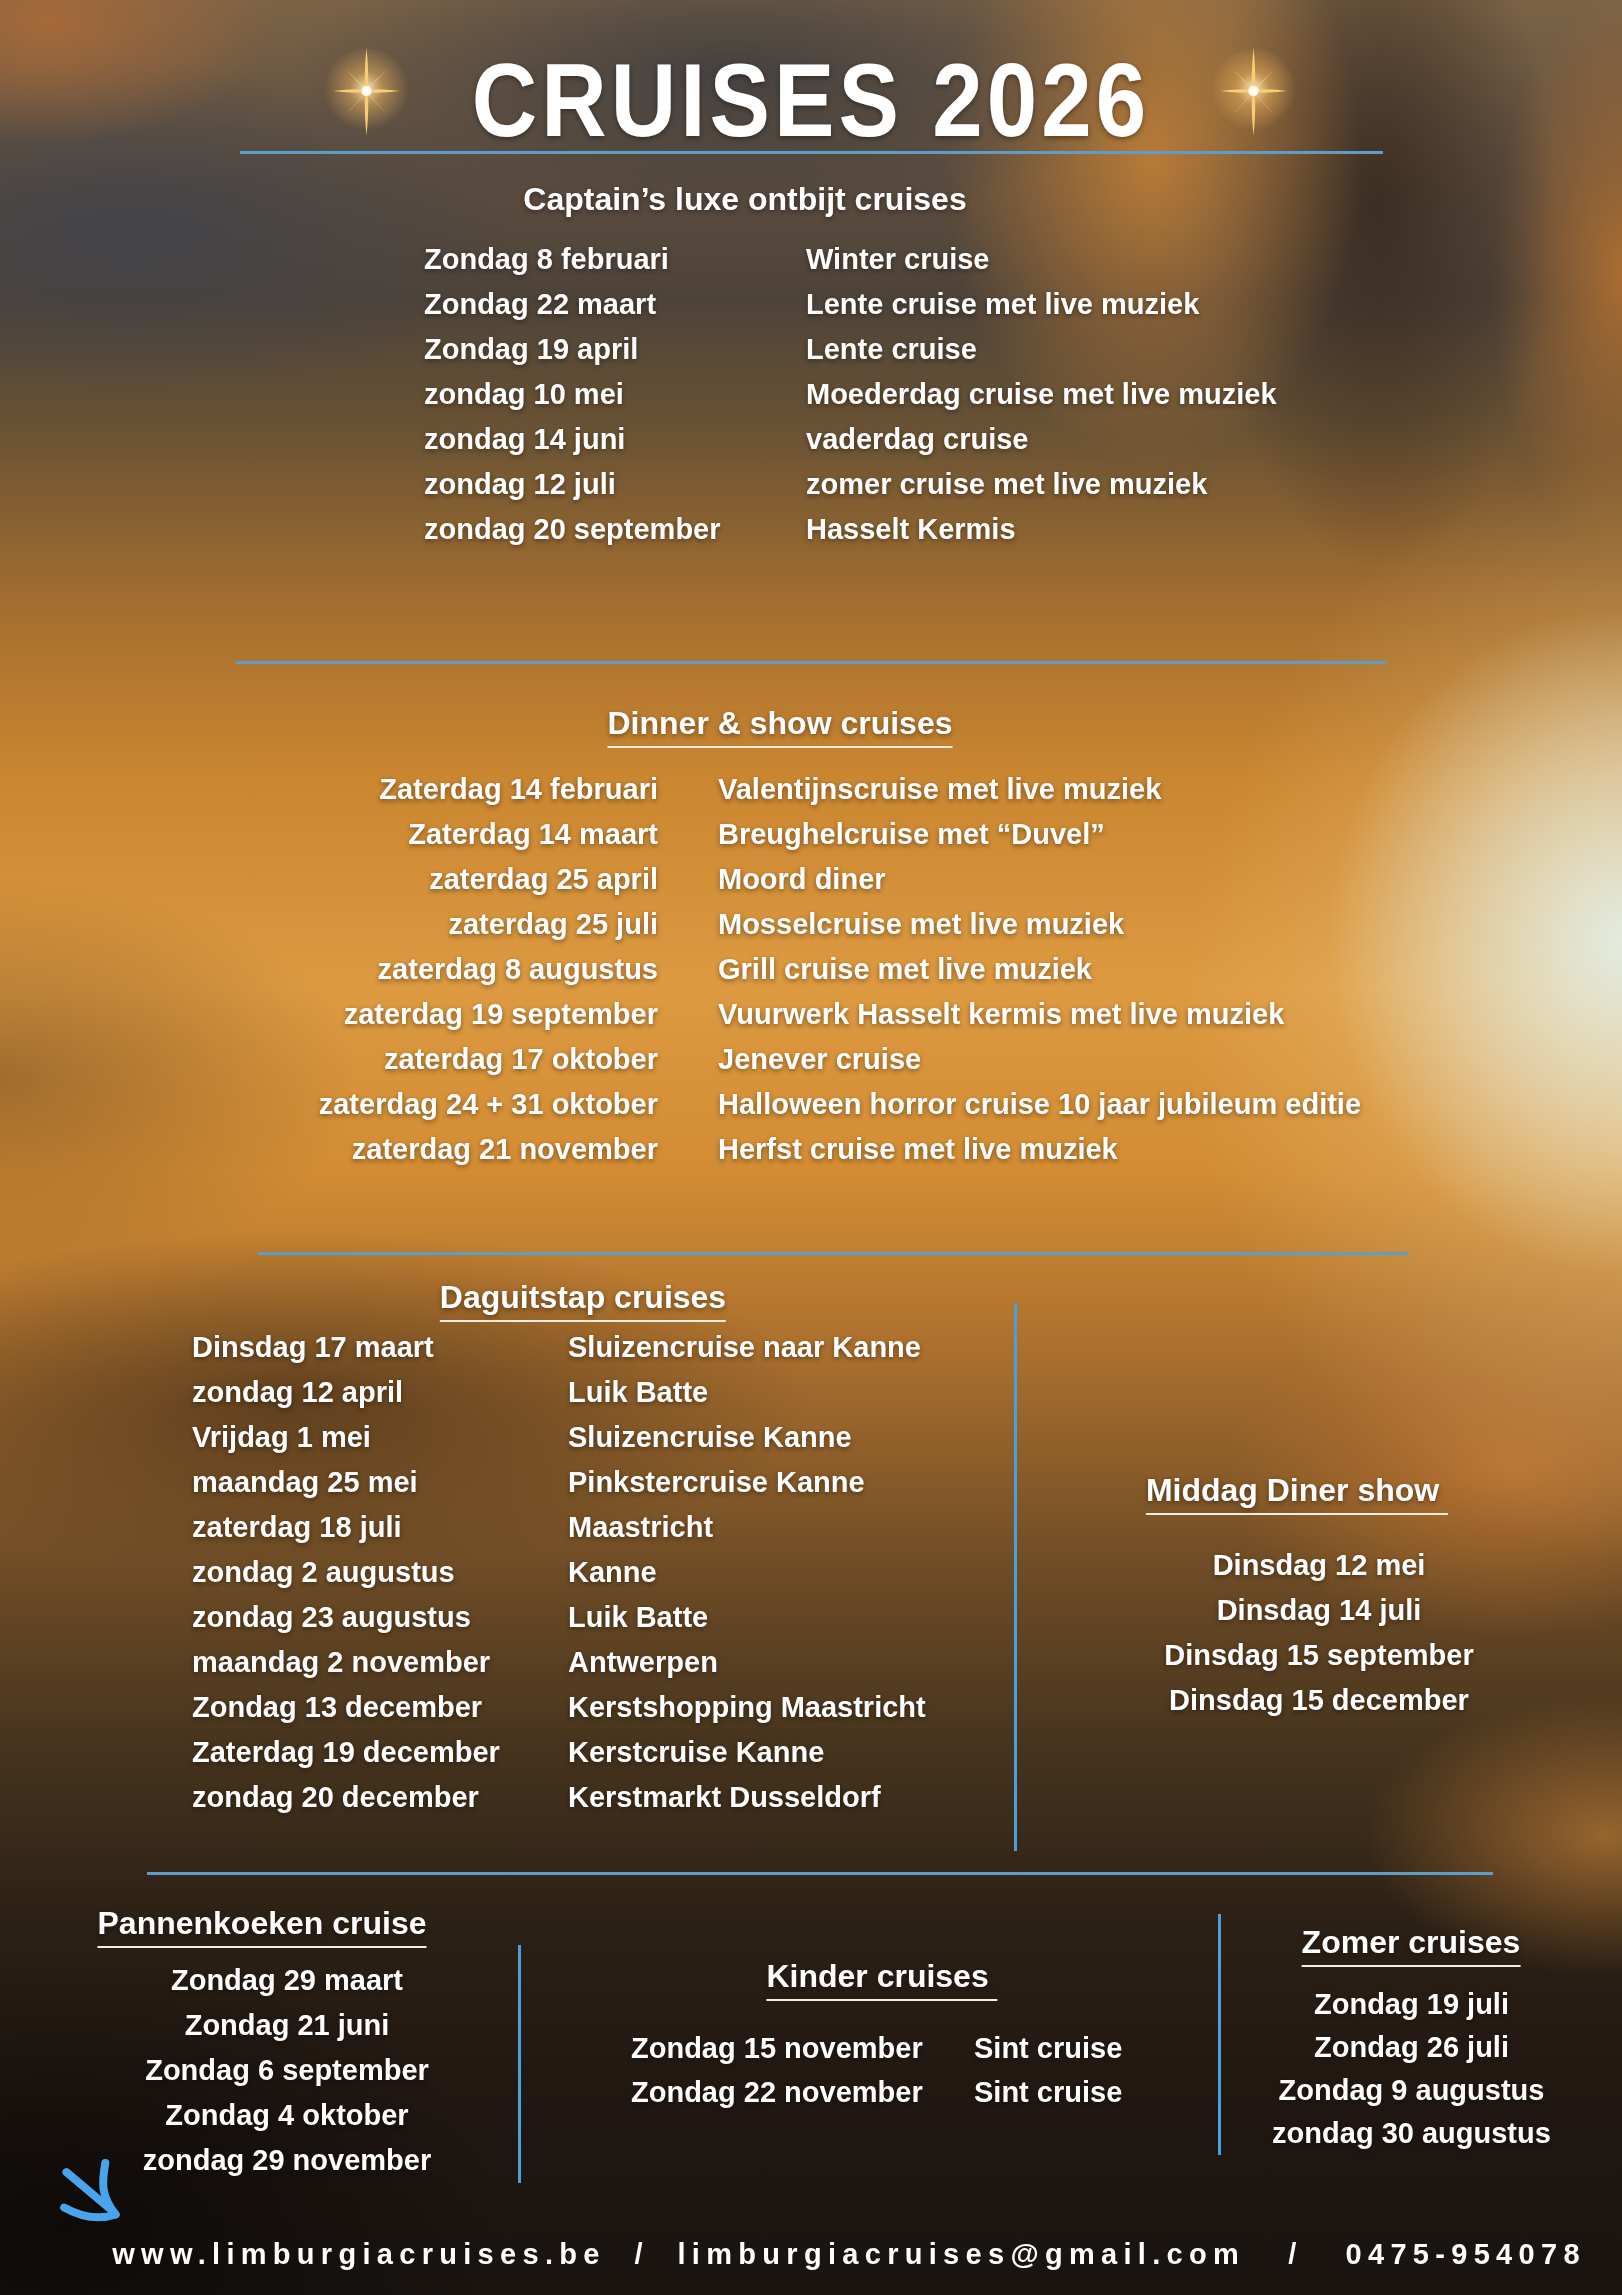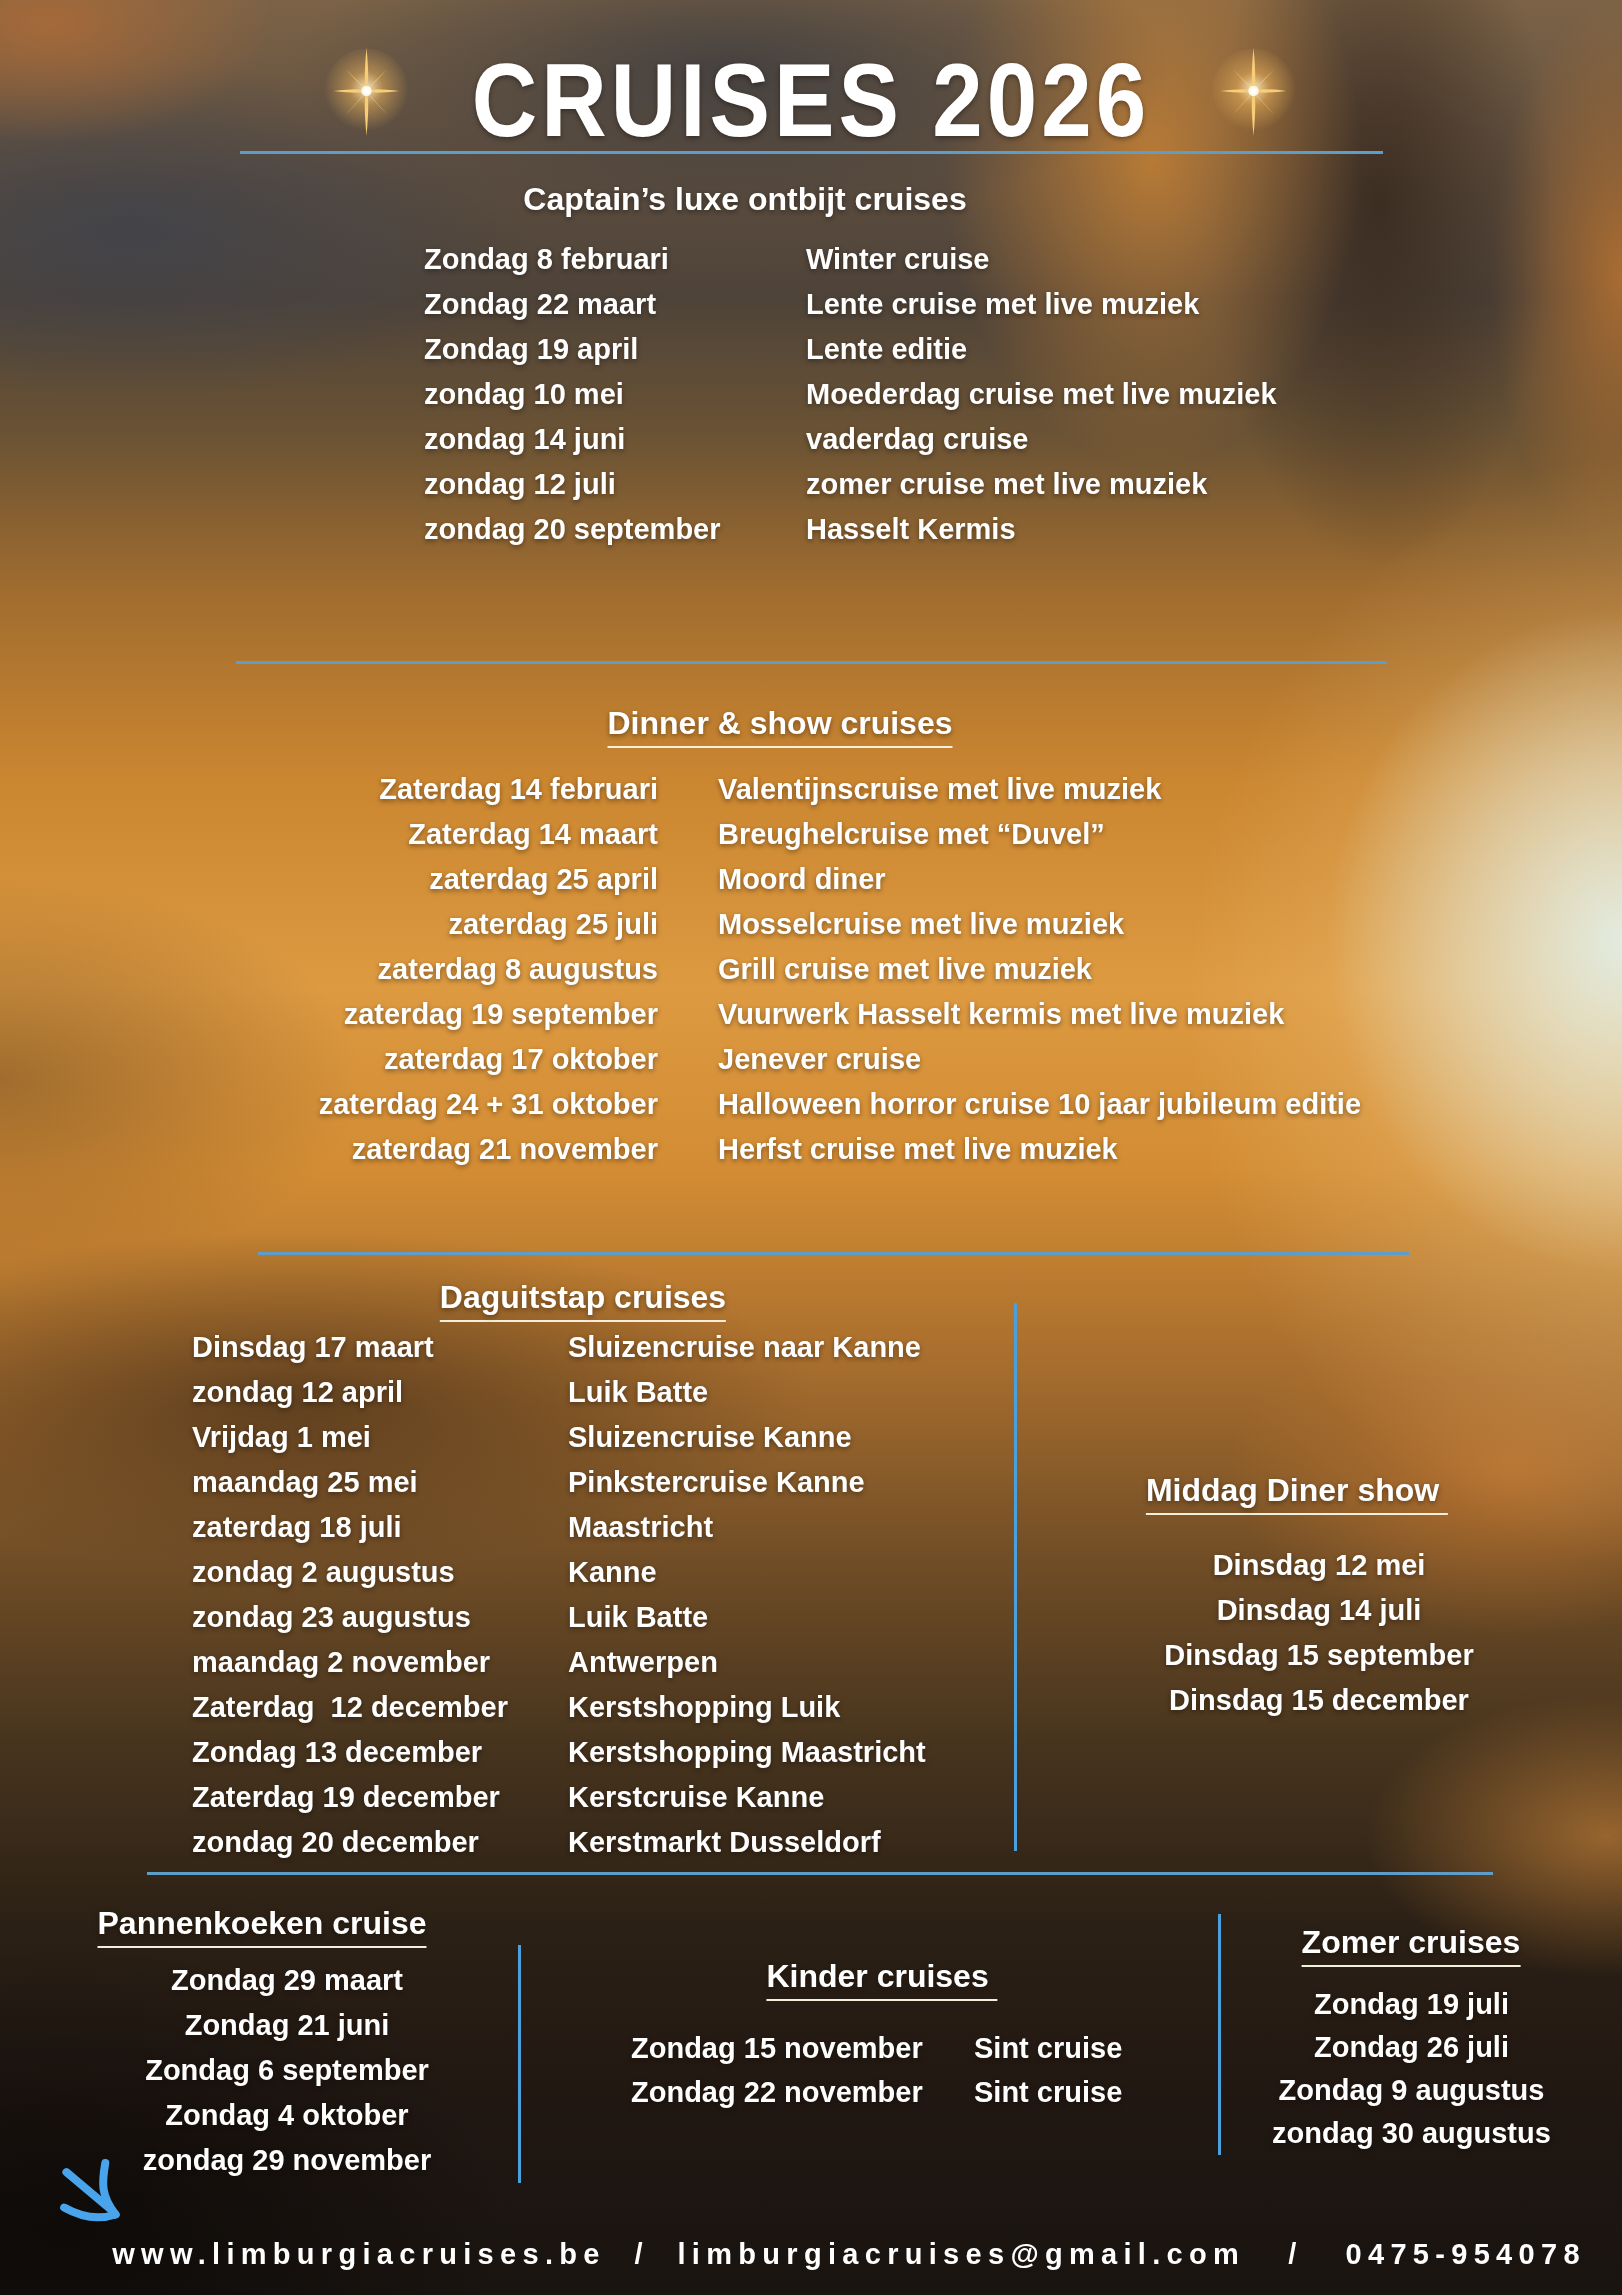--- a/index.html
+++ b/index.html
@@ -134,21 +134,21 @@
       <div class="row">
         <span class="cell c0">Zondag 8 februari</span>
         <span class="cell c1">Winter cruise</span>
       </div>
       <div class="row">
         <span class="cell c0">Zondag 22 maart</span>
         <span class="cell c1">Lente cruise met live muziek</span>
       </div>
       <div class="row">
         <span class="cell c0">Zondag 19 april</span>
-        <span class="cell c1">Lente editie</span>
+        <span class="cell c1">Lente cruise</span>
       </div>
       <div class="row">
         <span class="cell c0">zondag 10 mei</span>
         <span class="cell c1">Moederdag cruise met live muziek</span>
       </div>
       <div class="row">
         <span class="cell c0">zondag 14 juni</span>
         <span class="cell c1">vaderdag cruise</span>
       </div>
       <div class="row">
@@ -231,24 +231,20 @@
         <span class="cell c0">zondag 2 augustus</span>
         <span class="cell c1">Kanne</span>
       </div>
       <div class="row">
         <span class="cell c0">zondag 23 augustus</span>
         <span class="cell c1">Luik Batte</span>
       </div>
       <div class="row">
         <span class="cell c0">maandag 2 november</span>
         <span class="cell c1">Antwerpen</span>
-      </div>
-      <div class="row">
-        <span class="cell c0">Zaterdag  12 december</span>
-        <span class="cell c1">Kerstshopping Luik</span>
       </div>
       <div class="row">
         <span class="cell c0">Zondag 13 december</span>
         <span class="cell c1">Kerstshopping Maastricht</span>
       </div>
       <div class="row">
         <span class="cell c0">Zaterdag 19 december</span>
         <span class="cell c1">Kerstcruise Kanne</span>
       </div>
       <div class="row">

